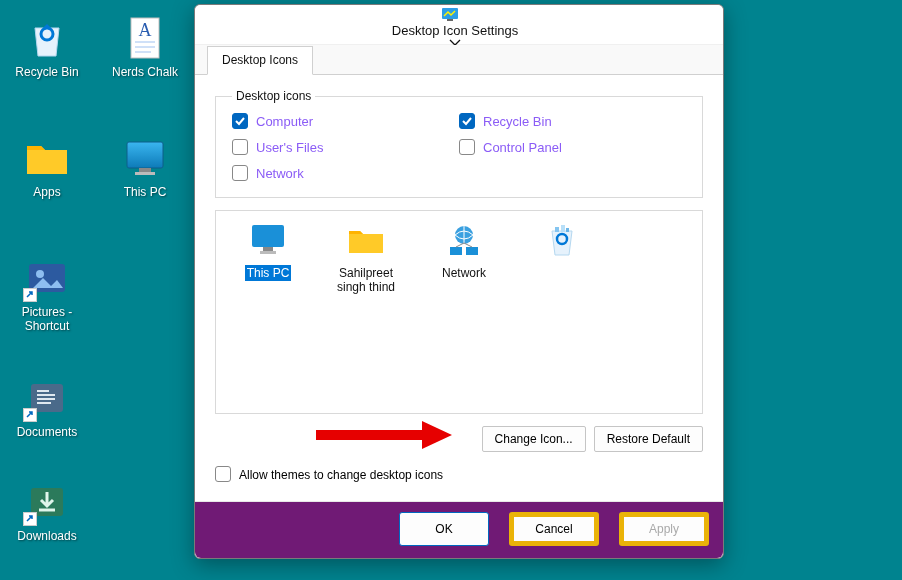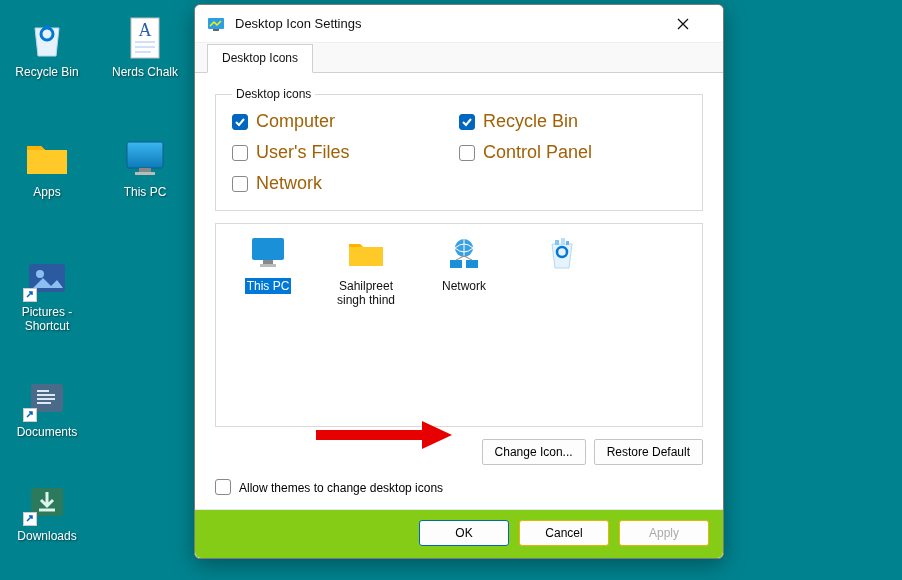--- a/index.html
+++ b/index.html
@@ -62,20 +62,21 @@
       flex-direction: column;
     }
     .titlebar {
       height: 40px;
       display: flex;
       align-items: center;
       padding: 0 20px 0 12px;
       background: #fff;
       border-bottom: 1px solid #f0f0f0;
       border-radius: 6px 6px 0 0;
+      flex-direction: column;
     }
     .titlebar .title-icon { width: 18px; height: 18px; margin-right: 10px; }
     .titlebar .title-text { font-size: 13px; color: #111; flex: 1; }
     .titlebar .close { width: 40px; height: 36px; display: flex; align-items: center; justify-content: center; cursor: pointer; }
     .titlebar .close svg { display: block; }
     .tabs {
       display: flex;
       gap: 0;
       padding-left: 12px;
       border-bottom: 1px solid #d0d0d0;
@@ -118,21 +119,21 @@
       border: 1px solid #888;
       border-radius: 3px;
       display: flex;
       align-items: center;
       justify-content: center;
       background: #fff;
     }
     .chk.on { background: #0067c0; border-color: #0067c0; }
     .chk.on svg { display: block; }
     .chk svg { display: none; }
-    .check-row .lbl { font-size: 18px; color: #a16207; }
+    .check-row .lbl { font-size: 13px; color: #8b5cf6; }
     .preview {
       border: 1px solid #d9d9d9;
       height: 204px;
       margin-top: 12px;
       padding: 12px;
       display: flex;
       align-items: flex-start;
       gap: 18px;
     }
     .pv-item {
@@ -172,31 +173,31 @@
     .allow-row {
       display: flex;
       align-items: flex-end;
       gap: 8px;
       margin-top: 14px;
     }
     .footer {
       padding: 10px 14px 12px 14px;
       display: flex;
       justify-content: flex-end;
-      gap: 10px;
+      gap: 20px;
       border-top: 1px solid #e8e8e8;
-      background: #84cc16;
+      background: #701a75;
       border-radius: 0 0 6px 6px;
     }
     .btn-big {
       min-width: 90px;
       padding: 5px 0;
       text-align: center;
       font-size: 12px;
-      border: 1px solid #eab308;
+      border: 5px solid #eab308;
       background: #fdfdfd;
       cursor: pointer;
       border-radius: 3px;
     }
     .btn-big.primary { border: 1px solid #0067c0; }
     .btn-big.disabled { color: #aaa; cursor: default; }
     
     .arrow-anno {
       position: absolute;
       left: 312px;

